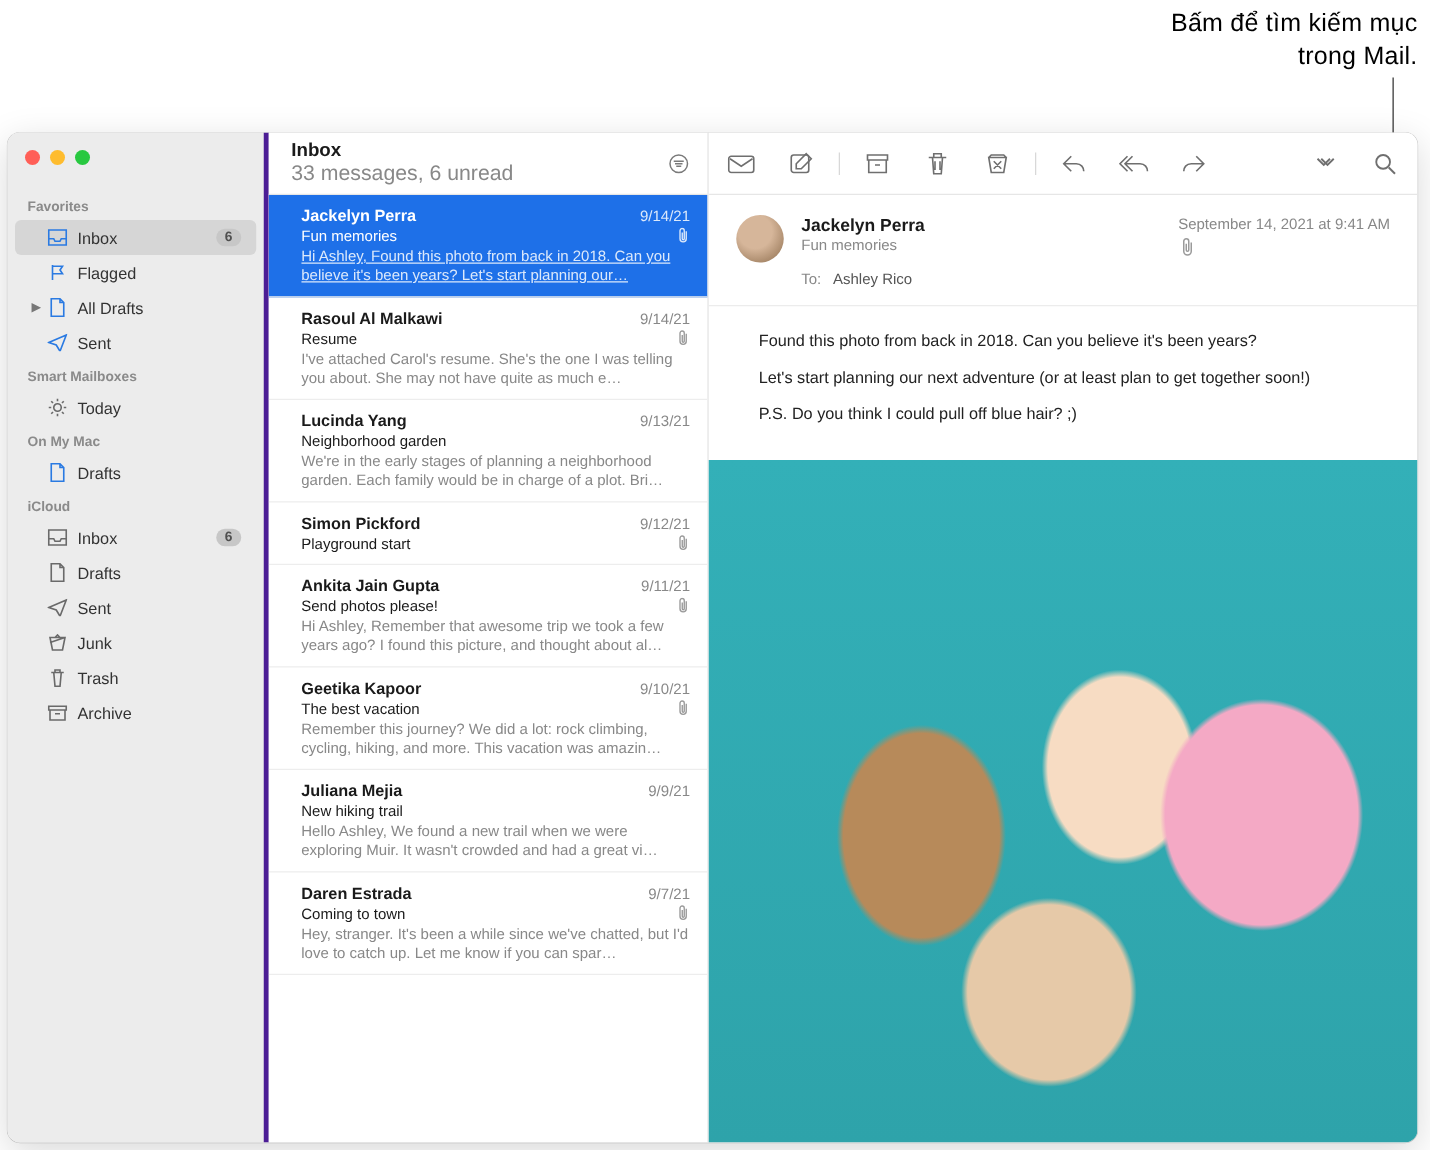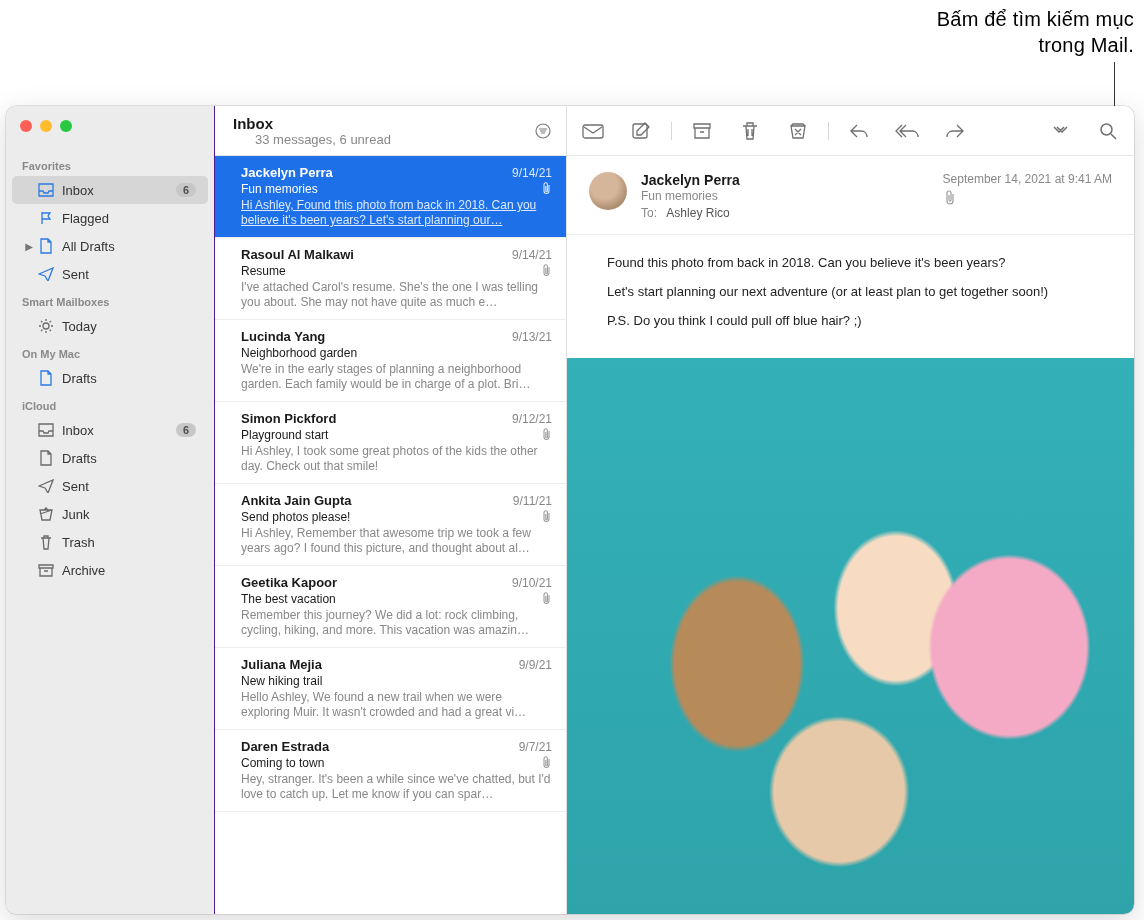--- a/index.html
+++ b/index.html
@@ -39,21 +39,21 @@
     border-radius: 10px;
     background: #fff;
     box-shadow: 0 0 0 0.5px rgba(0,0,0,.2), 0 8px 30px rgba(0,0,0,.15);
     overflow: hidden;
     display: flex;
   }
   
   .sidebar {
     width: 209px;
     background: #ececec;
-    border-right: 1px solid #4c1d95;
+    border-right: 4px solid #4c1d95;
     padding-top: 8px;
     font-size: 13px;
     color: #4a4a4a;
   }
   .traffic {
     display: flex;
     gap: 8px;
     padding: 6px 0 20px 14px;
   }
   .tl { width: 12px; height: 12px; border-radius: 50%; }
@@ -110,21 +110,21 @@
   }
   .msglist-header {
     display: flex;
     align-items: center;
     padding: 8px 12px 8px 18px;
     border-bottom: 1px solid #e6e6e6;
     height: 50px;
   }
   .msglist-header .titles { flex: 1; }
   .msglist-header .mtitle { font-weight: 700; font-size: 15px; color: #1a1a1a; }
-  .msglist-header .msub { font-size: 13px; color: #888; margin-left: 22px; }
+  .msglist-header .msub { font-size: 17px; color: #888; }
   .filter-icon {
     width: 22px; height: 22px; display:flex; align-items:center; justify-content:center;
     color:#7a7a7a;
   }
   .msgitems { overflow: hidden; flex:1; }
   .mitem {
     padding: 9px 14px 9px 26px;
     border-bottom: 1px solid #ededed;
   }
   .mitem.selected {
@@ -182,21 +182,21 @@
     gap: 14px;
   }
   .avatar {
     width: 38px; height: 38px; border-radius: 50%;
     background: radial-gradient(circle at 40% 35%, #d6b69a 0 40%, #8a6a4a 100%);
     flex-shrink:0;
   }
   .msg-header .names { flex: 1; min-width:0; }
   .msg-header .from { font-weight:700; font-size:14px; color:#1a1a1a; }
   .msg-header .subj { font-size:12px; color:#888; margin-top:1px; }
-  .msg-header .toline { font-size:12px; color:#888; margin-top:3px; }
+  .msg-header .toline { font-size:12px; color:#888; margin-top:13px; }
   .msg-header .toline .toval { color:#555; }
   .msg-header .meta { text-align:right; font-size:12px; color:#888; }
   .msg-body {
     padding: 20px 28px 16px 40px;
     font-size: 13px;
     color: #222;
     line-height: 15px;
   }
   .msg-body p { margin-bottom: 14px; }
   .photo {
@@ -413,21 +413,20 @@
             <div class="date">9/12/21</div>
           </div>
           <div class="row2">
             <div class="subject">Playground start</div>
             <div class="clip">
               <svg width="12" height="14" viewBox="0 0 12 14">
                 <path fill="none" stroke="currentColor" stroke-width="1.1" d="M9 3v6a2.5 2.5 0 11-5 0V2.5a1.7 1.7 0 113.4 0V9a.8.8 0 11-1.6 0V4"></path>
               </svg>
             </div>
           </div>
-          <div class="preview">Hi Ashley, I took some great photos of the kids the other day. Check out that smile!</div>
         </div>
         <div class="mitem">
           <div class="row1">
             <div class="sender">Ankita Jain Gupta</div>
             <div class="date">9/11/21</div>
           </div>
           <div class="row2">
             <div class="subject">Send photos please!</div>
             <div class="clip">
               <svg width="12" height="14" viewBox="0 0 12 14">

